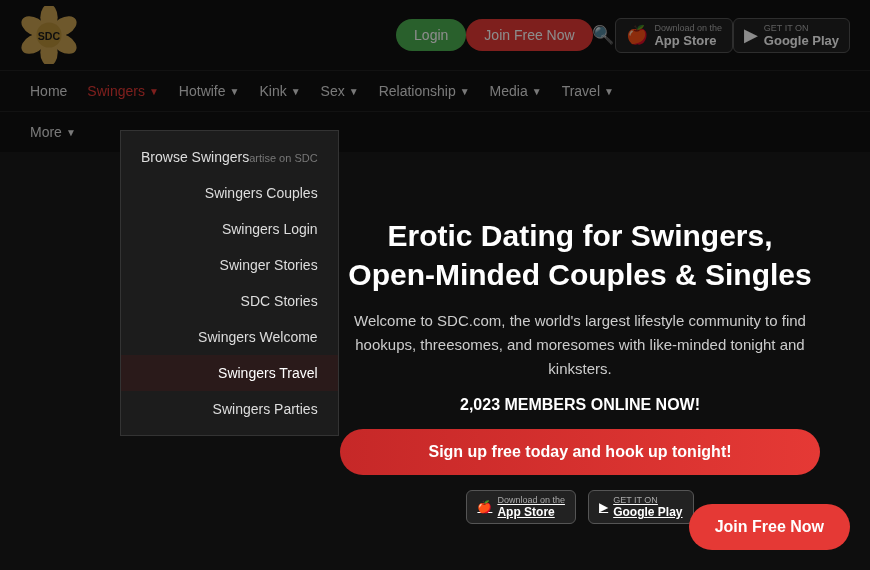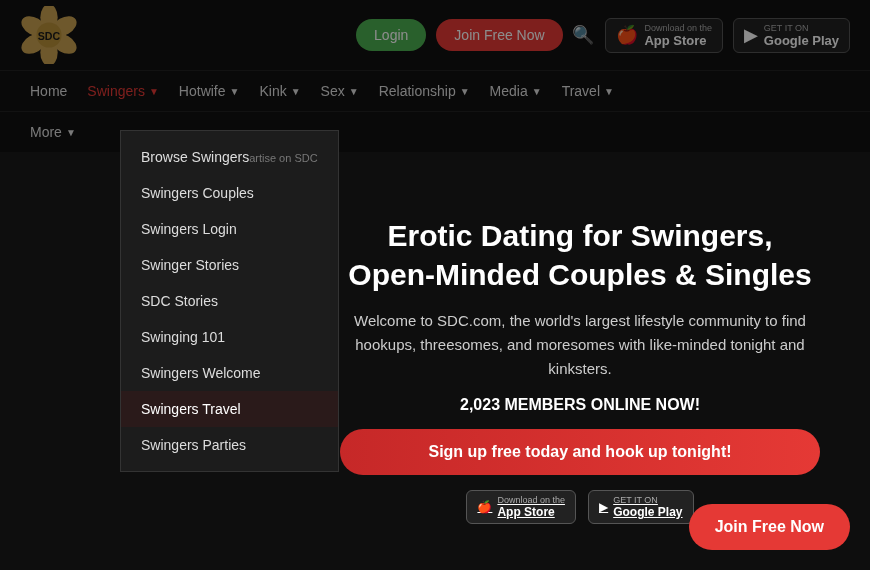--- a/index.html
+++ b/index.html
@@ -23,21 +23,21 @@
 
     .logo-container {
       display: flex;
       align-items: center;
       margin-right: auto;
     }
 
     .header-right {
       display: flex;
       align-items: center;
-      gap: 10px;
+      gap: 0;
     }
 
     .btn-login {
       background-color: #4caf50;
       color: white;
       border: none;
       border-radius: 20px;
       padding: 8px 18px;
       cursor: pointer;
       font-size: 14px;
@@ -127,20 +127,21 @@
     
     .dropdown-overlay {
       position: absolute;
       top: 130px;
       left: 120px;
       background-color: #1c1c1c;
       border: 1px solid #333;
       min-width: 200px;
       z-index: 100;
       padding: 8px 0;
+      text-align: right;
     }
 
     .dropdown-item {
       padding: 10px 20px;
       color: #ddd;
       font-size: 14px;
       cursor: pointer;
       white-space: nowrap;
     }
 
@@ -310,21 +311,20 @@
 </div>
 
 <div class="dim-overlay"></div>
 
 <div class="dropdown-overlay">
   <div class="dropdown-item">Browse Swingers<span style="color:#777; font-size:11px;">artise on SDC</span></div>
   <div class="dropdown-item">Swingers Couples</div>
   <div class="dropdown-item">Swingers Login</div>
   <div class="dropdown-item">Swinger Stories</div>
   <div class="dropdown-item">SDC Stories</div>
-  <div class="dropdown-item">Swinging 101</div>
   <div class="dropdown-item">Swingers Welcome</div>
   <div class="dropdown-item highlighted">Swingers Travel</div>
   <div class="dropdown-item">Swingers Parties</div>
 </div>
 
 <div class="main-content" style="position:absolute; top:155px; left:300px; right:10px; z-index:60;">
   <h1 class="main-title">Erotic Dating for Swingers, Open-Minded Couples &amp; Singles</h1>
   <p class="main-subtitle">Welcome to SDC.com, the world's largest lifestyle community to find hookups, threesomes, and moresomes with like-minded tonight and kinksters.</p>
   <div class="members-online">2,023 MEMBERS ONLINE NOW!</div>
   <div class="cta-bar">Sign up free today and hook up tonight!</div>

